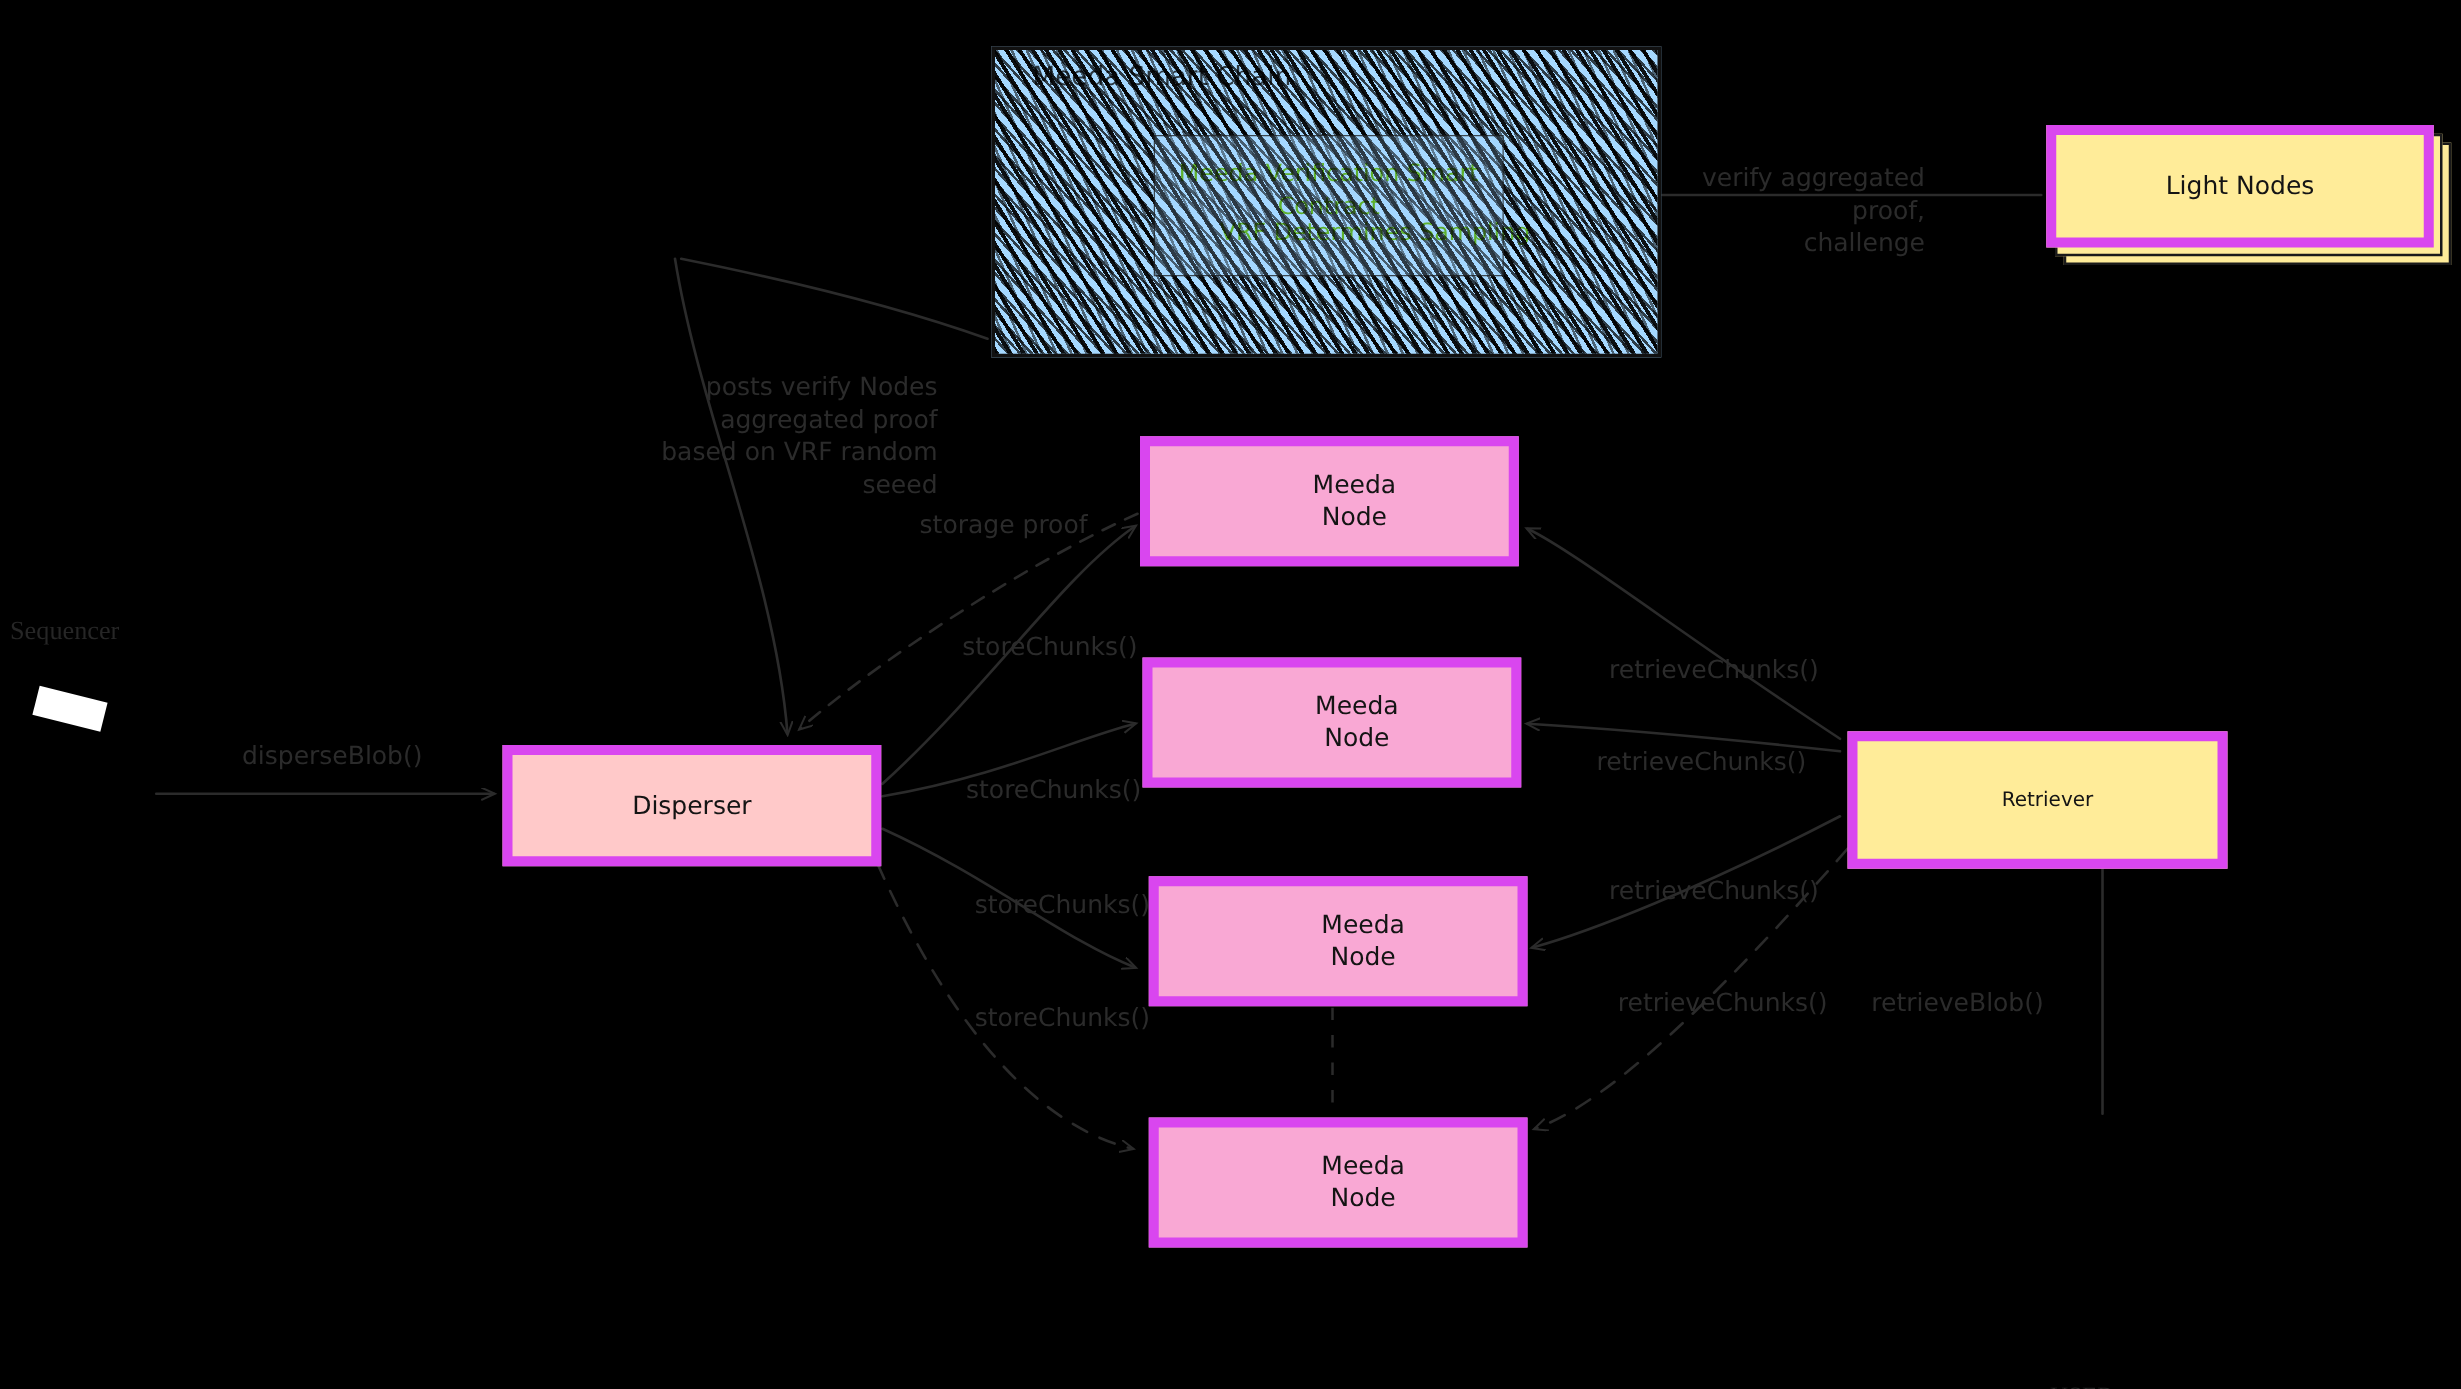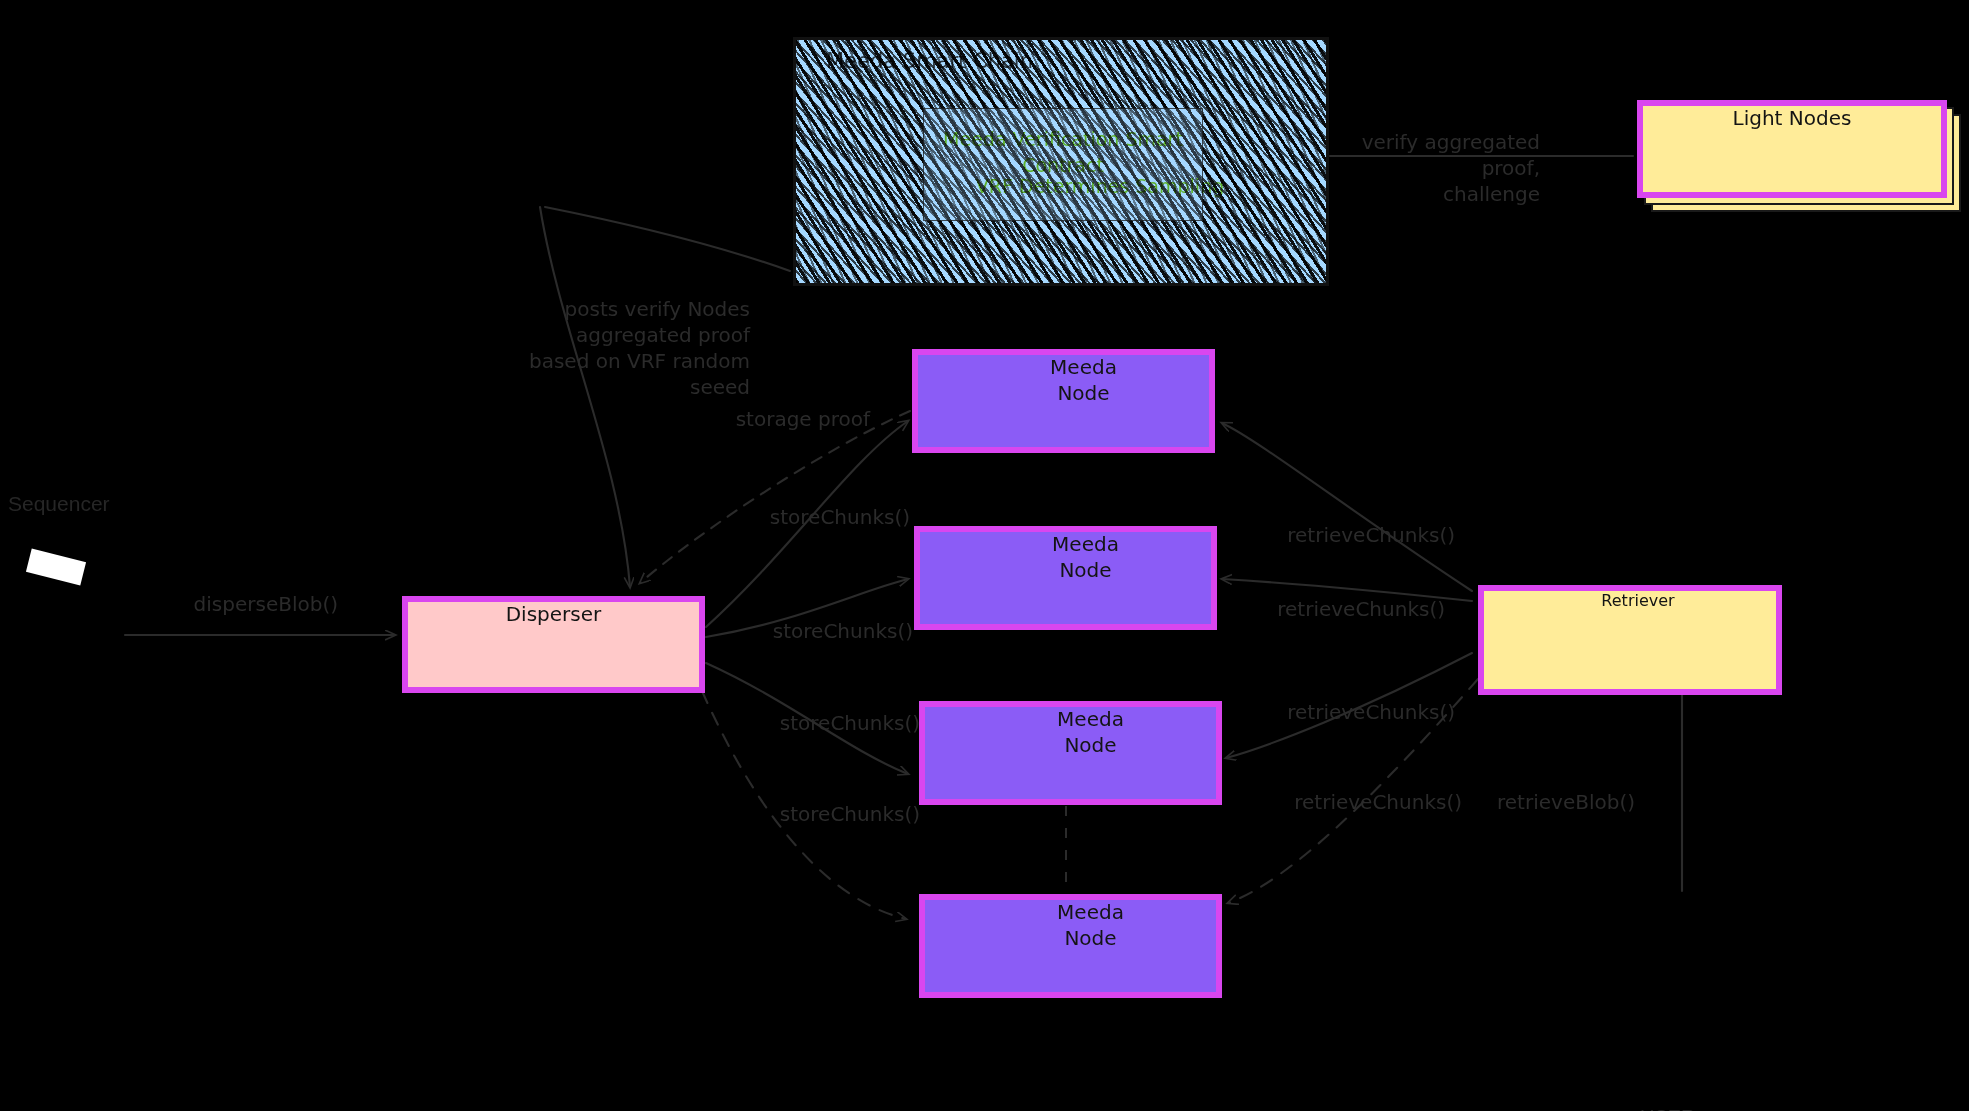--- a/index.html
+++ b/index.html
@@ -17,31 +17,32 @@
     height: 1111px;
     background: #000000;
     overflow: hidden;
     margin-top: 31px;
   }
 
   
   .node {
     position: absolute;
     box-sizing: border-box;
-    border: 6px solid #d946ef;
+    border: 8px solid #d946ef;
     display: flex;
+    align-items: center;
     justify-content: center;
     text-align: center;
     color: #141414;
     font-family: "DejaVu Sans", sans-serif;
     line-height: 1.28;
     white-space: pre-line;
   }
 
-  .node-blue   { background: #8b5cf6; padding-left: 40px; }
+  .node-blue   { background: #f9a8d4; padding-left: 40px; }
   .node-pink   { background: #ffc9c9; }
   .node-yellow { background: #ffec99; }
 
   .node-label {
     pointer-events: none;
   }
 
   
   .stack-wrap { position: absolute; }
   .stack-shadow {
@@ -113,21 +114,21 @@
     text-align: right;
     line-height: 1.3;
     white-space: pre-line;
     pointer-events: none;
   }
 
   
   .actor-caption {
     position: absolute;
     color: #303030;
-    font-family: Liberation Sans, sans-serif;
+    font-family: Liberation Serif, serif;
     white-space: nowrap;
   }
   .actor-caption-faint { color: #262626; }
 
   
   .white-chip {
     position: absolute;
     background: #ffffff;
     transform: rotate(14deg);
   }

